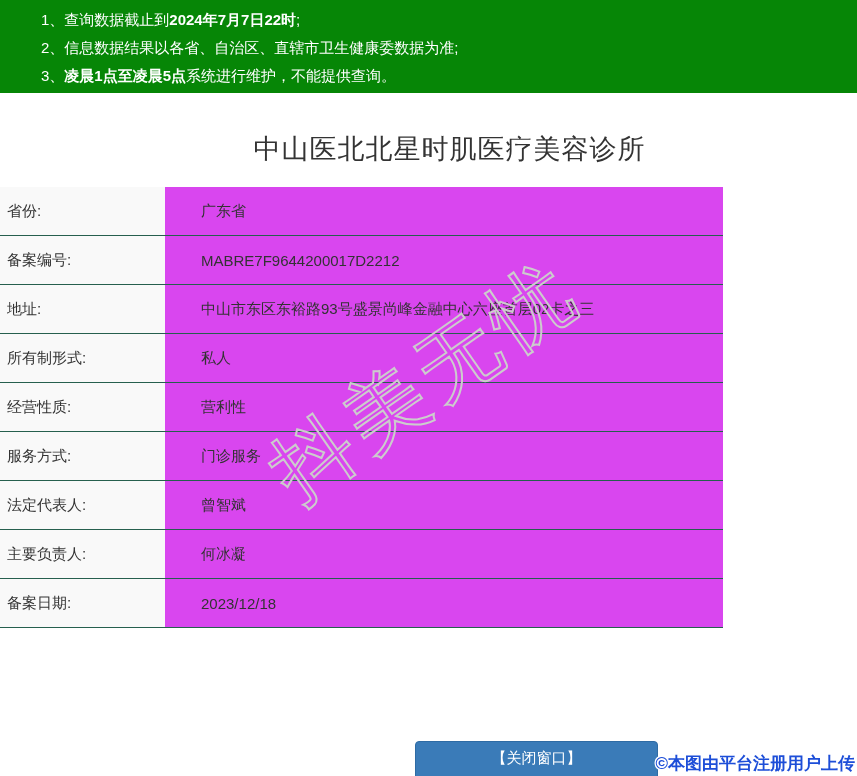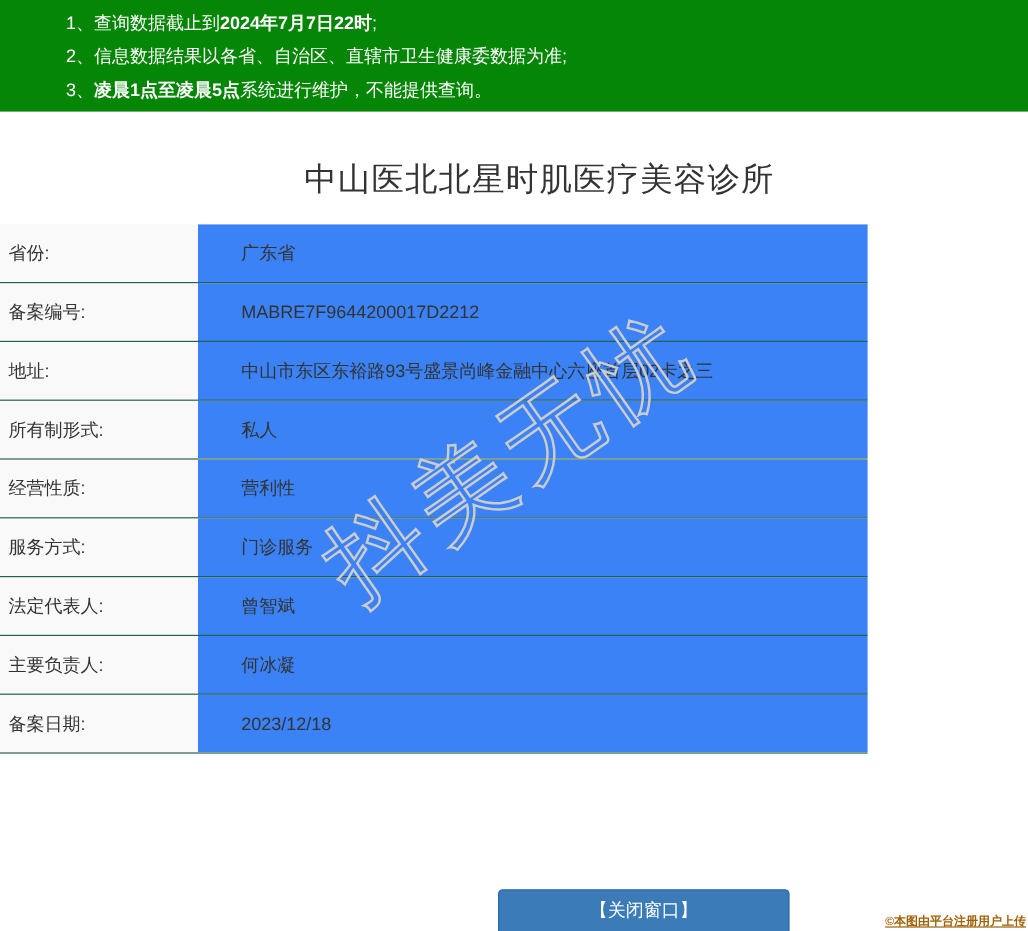--- a/index.html
+++ b/index.html
@@ -13,21 +13,21 @@
     color: var(--text, #333);
   }
 
   
   .notice {
     box-sizing: border-box;
     width: 857px;
     height: 93px;
     background: var(--banner, #068606);
     color: #ffffff;
-    padding: 6px 10px 0 55px;
+    padding: 6px 10px 0 41px;
   }
   .notice-line {
     font-size: 15px;
     line-height: 28px;
     white-space: nowrap;
   }
   .notice-line .bold { font-weight: 700; }
 
   
   .page-title {
@@ -54,21 +54,21 @@
     vertical-align: middle;
     overflow: hidden;
     white-space: nowrap;
   }
   .label-cell {
     width: 157px;
     background: var(--label_bg, #f9f9f9);
     padding-left: 7px;
   }
   .value-cell {
-    background: #3b82f6;
+    background: #d946ef;
     padding-left: 36px;
   }
 
   
   .watermark {
     position: absolute;
     left: 106px;
     top: 328px;
     width: 640px;
     text-align: center;
@@ -97,28 +97,27 @@
     font-family: "Liberation Sans", "DejaVu Sans", sans-serif;
     cursor: pointer;
     padding-bottom: 6px;
   }
 
   
   .credit {
     position: absolute;
     right: 2px;
     bottom: 1px;
-    font-size: 10px;
+    font-size: 17px;
     font-weight: 700;
-    color: #a16207;
+    color: #1d4ed8;
     text-shadow:
       -1px -1px 0 #fff, 1px -1px 0 #fff, -1px 1px 0 #fff, 1px 1px 0 #fff,
       0 -1px 0 #fff, 0 1px 0 #fff, -1px 0 0 #fff, 1px 0 0 #fff;
     z-index: 6;
-    text-decoration: underline;
   }
 </style>
 </head>
 <body>
 
 <div class="page">
 
   <div class="notice">
     <div>
         <div class="notice-line"><span>1、查询数据截止到</span><span class="bold">2024年7月7日22时</span><span>;</span></div>

